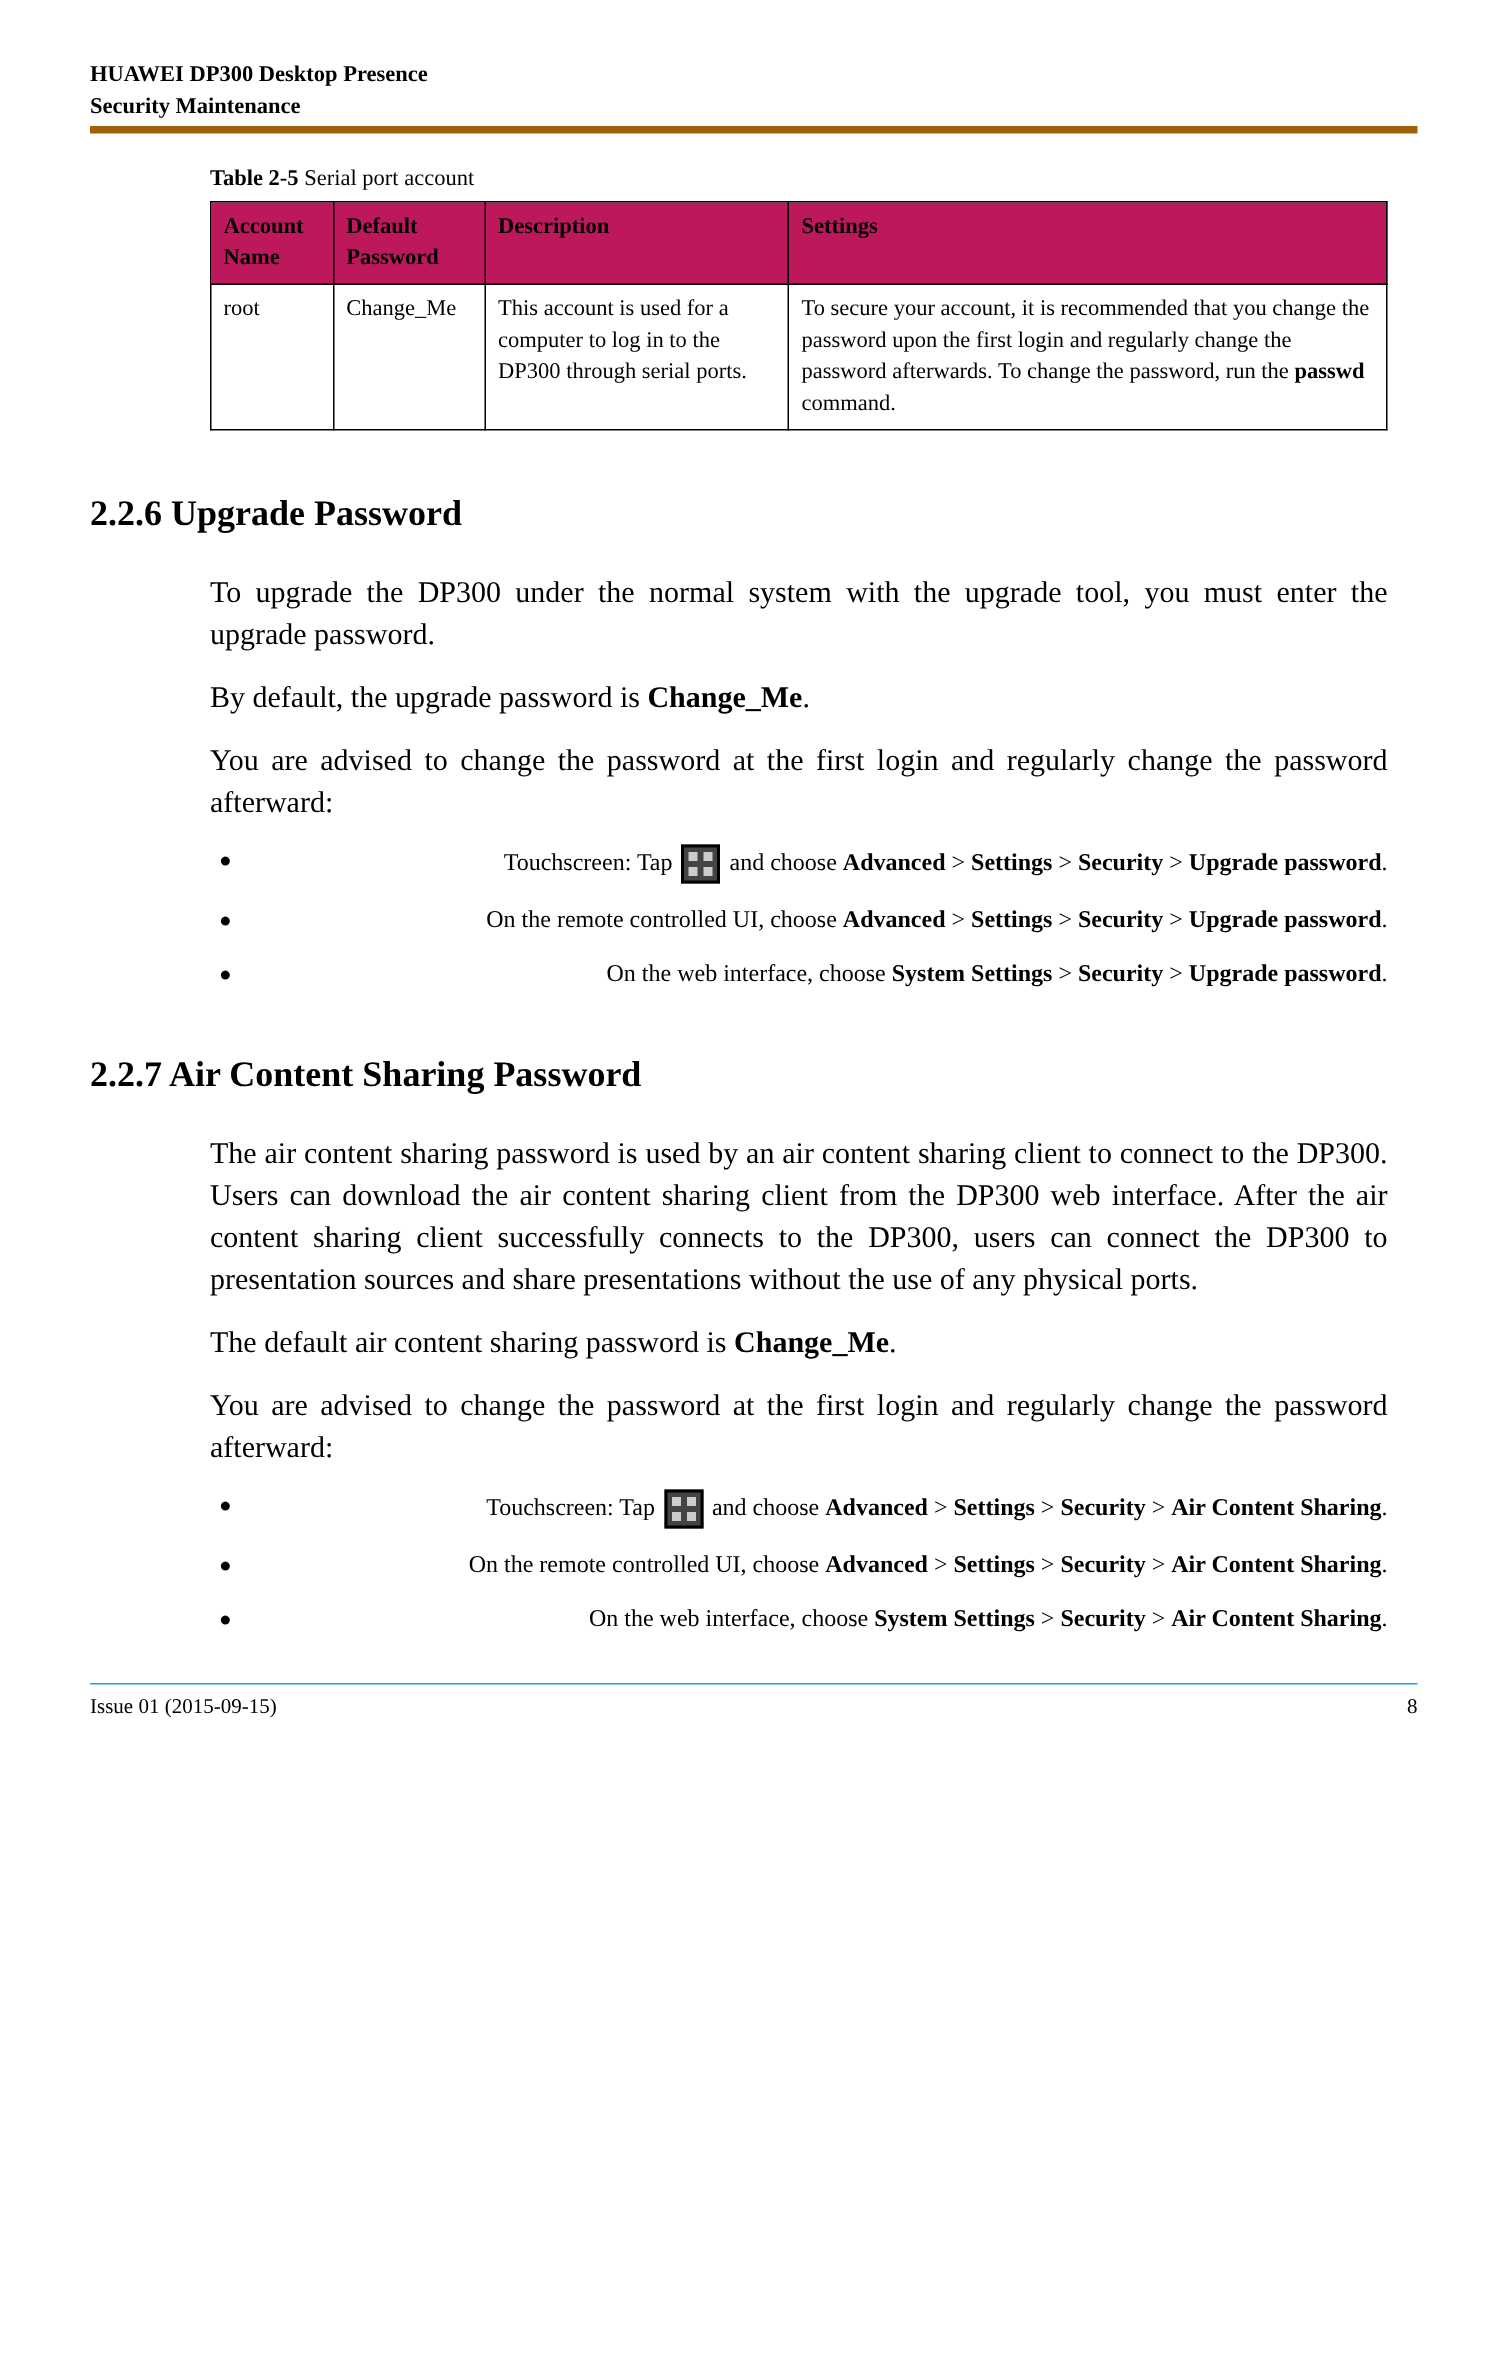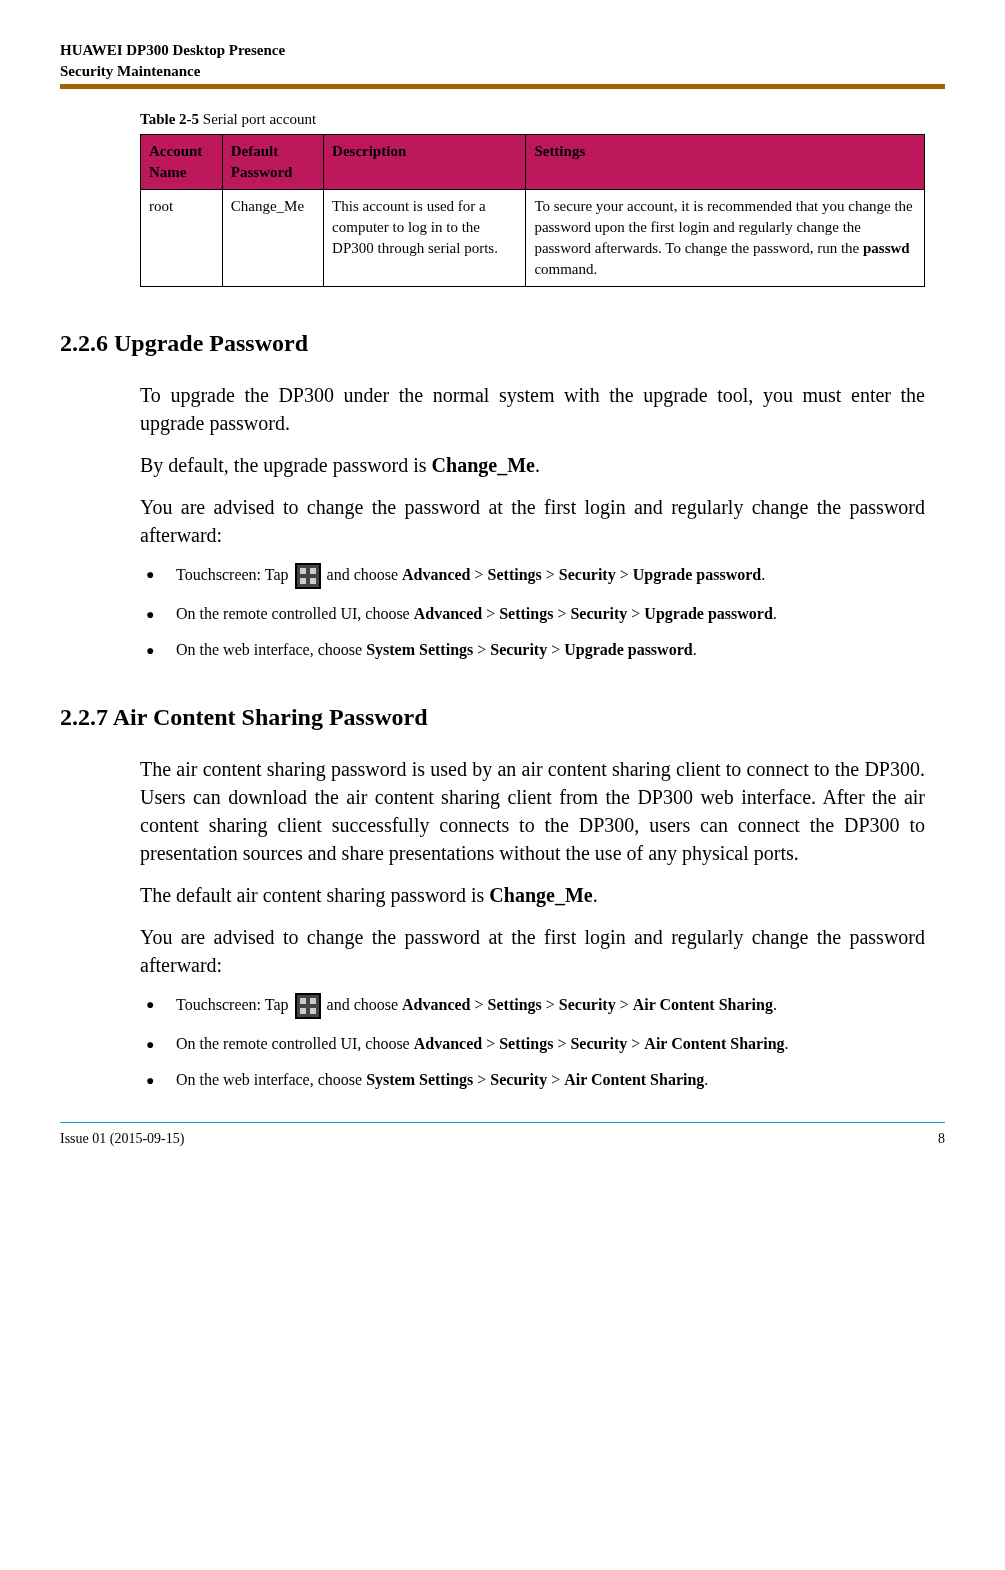--- a/index.html
+++ b/index.html
@@ -54,20 +54,21 @@
     margin-left: 80px;
     margin-right: 20px;
     font-size: 20px;
     margin-bottom: 14px;
     text-align: justify;
   }
   ul {
     list-style: none;
     margin: 0 20px 0 80px;
     padding: 0;
+    text-align: right;
   }
   li {
     position: relative;
     padding-left: 36px;
     margin-bottom: 14px;
     font-size: 16px;
   }
   li::before {
     content: "●";
     position: absolute;

